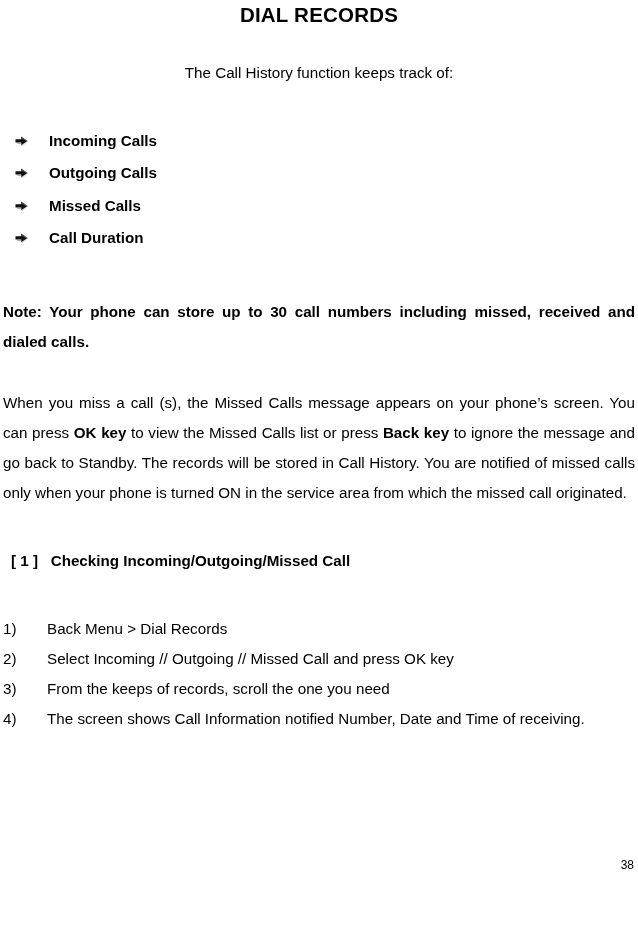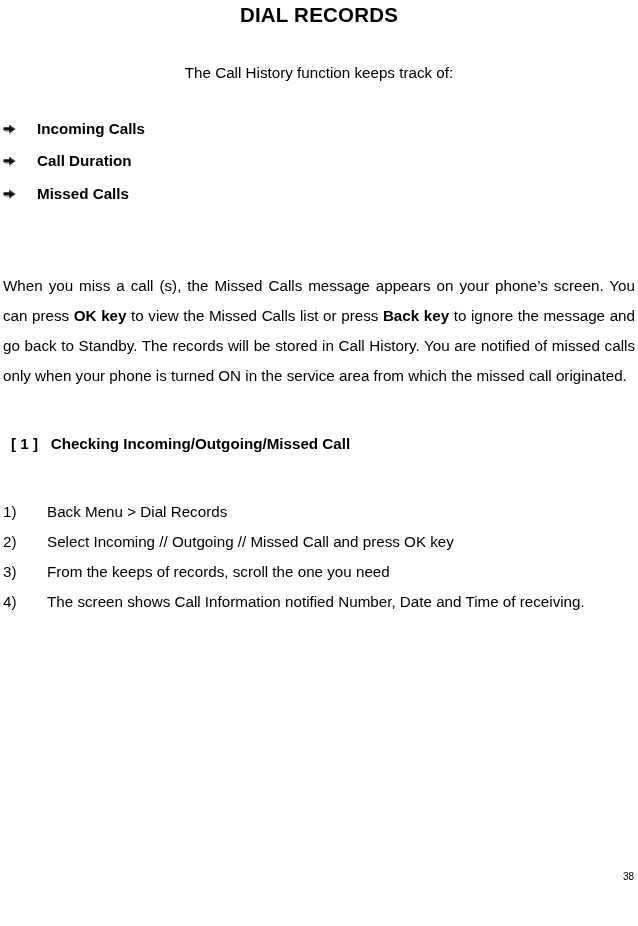--- a/index.html
+++ b/index.html
@@ -59,21 +59,21 @@
   .sp-1 { height: 32px; }
   .sp-2 { height: 25px; }
   .sp-3 { height: 30px; }
   .sp-4 { height: 31px; }
   .sp-5 { height: 30px; }
   .sp-6 { height: 30px; }
 
   
   .bullet-list {
     list-style: none;
-    margin: 0;
+    margin: 12px;
     padding: 0;
   }
   .bullet-item {
     position: relative;
     height: 32.5px;
     line-height: 32.5px;
     padding-left: 34px;
     font-size: 15.2px;
     font-weight: bold;
   }
@@ -127,22 +127,22 @@
     text-align: left;
   }
   .step b {
     font-weight: normal;
   }
 
   
   .page-number {
     position: absolute;
     right: 4px;
-    bottom: 4px;
-    font-size: 10px;
+    bottom: 16px;
+    font-size: 12px;
     line-height: 18px;
   }
 </style>
 </head>
 <body>
 
 <div class="page">
 
   <h1 class="doc-title">DIAL RECORDS</h1>
 
@@ -164,36 +164,47 @@
       <span>Incoming Calls</span>
     </li>
     <li class="bullet-item">
       <span class="bullet-glyph">
         <svg width="14" height="12" viewBox="0 0 14 12">
           <path d="M0.5 3.2 L6.2 3.2 L6.2 0.6 L12.6 4.9 L6.2 9.2 L6.2 6.6 L0.5 6.6 Z" fill="#111111"></path>
           <path d="M1.6 7.3 L6.4 7.3 L6.4 9.9 L11.0 6.8 L12.9 5.5 L6.6 10.6 L6.6 8.0 L2.4 8.0 Z" fill="#9a9a9a"></path>
           <path d="M6.6 1.4 L12.9 5.5 L12.0 5.6 L6.6 2.0 Z" fill="#9a9a9a"></path>
         </svg>
       </span>
+      <span>Outgoing Calls</span>
+    </li>
+    <li class="bullet-item">
+      <span class="bullet-glyph">
+        <svg width="14" height="12" viewBox="0 0 14 12">
+          <path d="M0.5 3.2 L6.2 3.2 L6.2 0.6 L12.6 4.9 L6.2 9.2 L6.2 6.6 L0.5 6.6 Z" fill="#111111"></path>
+          <path d="M1.6 7.3 L6.4 7.3 L6.4 9.9 L11.0 6.8 L12.9 5.5 L6.6 10.6 L6.6 8.0 L2.4 8.0 Z" fill="#9a9a9a"></path>
+          <path d="M6.6 1.4 L12.9 5.5 L12.0 5.6 L6.6 2.0 Z" fill="#9a9a9a"></path>
+        </svg>
+      </span>
+      <span>Missed Calls</span>
+    </li>
+    <li class="bullet-item">
+      <span class="bullet-glyph">
+        <svg width="14" height="12" viewBox="0 0 14 12">
+          <path d="M0.5 3.2 L6.2 3.2 L6.2 0.6 L12.6 4.9 L6.2 9.2 L6.2 6.6 L0.5 6.6 Z" fill="#111111"></path>
+          <path d="M1.6 7.3 L6.4 7.3 L6.4 9.9 L11.0 6.8 L12.9 5.5 L6.6 10.6 L6.6 8.0 L2.4 8.0 Z" fill="#9a9a9a"></path>
+          <path d="M6.6 1.4 L12.9 5.5 L12.0 5.6 L6.6 2.0 Z" fill="#9a9a9a"></path>
+        </svg>
+      </span>
       <span>Call Duration</span>
     </li>
-    <li class="bullet-item">
-      <span class="bullet-glyph">
-        <svg width="14" height="12" viewBox="0 0 14 12">
-          <path d="M0.5 3.2 L6.2 3.2 L6.2 0.6 L12.6 4.9 L6.2 9.2 L6.2 6.6 L0.5 6.6 Z" fill="#111111"></path>
-          <path d="M1.6 7.3 L6.4 7.3 L6.4 9.9 L11.0 6.8 L12.9 5.5 L6.6 10.6 L6.6 8.0 L2.4 8.0 Z" fill="#9a9a9a"></path>
-          <path d="M6.6 1.4 L12.9 5.5 L12.0 5.6 L6.6 2.0 Z" fill="#9a9a9a"></path>
-        </svg>
-      </span>
-      <span>Missed Calls</span>
-    </li>
   </ul>
 
   <div class="sp-3"></div>
 
+  <p class="para para-bold">Note:   Your phone can store up to 30 call numbers including missed, received and dialed calls.</p>
 
   <div class="sp-4"></div>
 
   <p class="para"><span>When you miss a call (s), the Missed Calls message  appears on your phone’s screen. You can press </span><b>OK key</b><span> to view the Missed Calls list or press </span><b>Back key</b><span> to ignore the message and go back to Standby. The records will be stored in Call History. You are notified of missed calls only when your phone is turned ON in the service area from which the missed call originated.</span></p>
 
   <div class="sp-5"></div>
 
   <h2 class="section-heading">[ 1 ]   Checking Incoming/Outgoing/Missed Call</h2>
 
   <div class="sp-6"></div>

